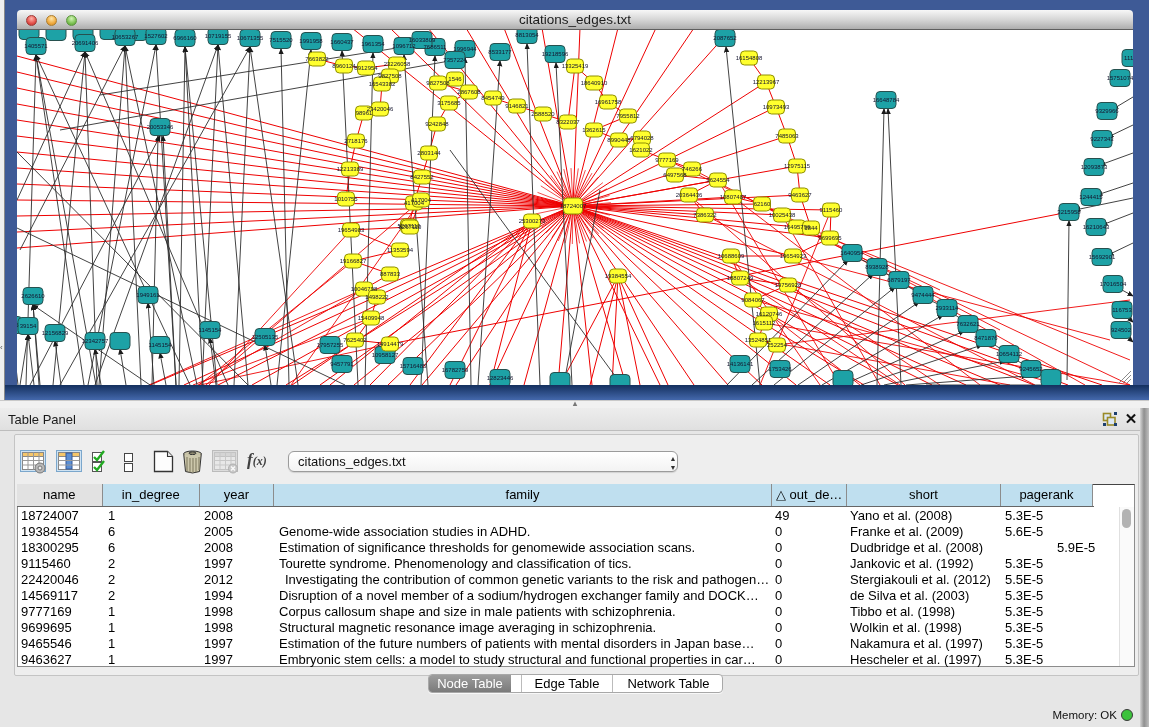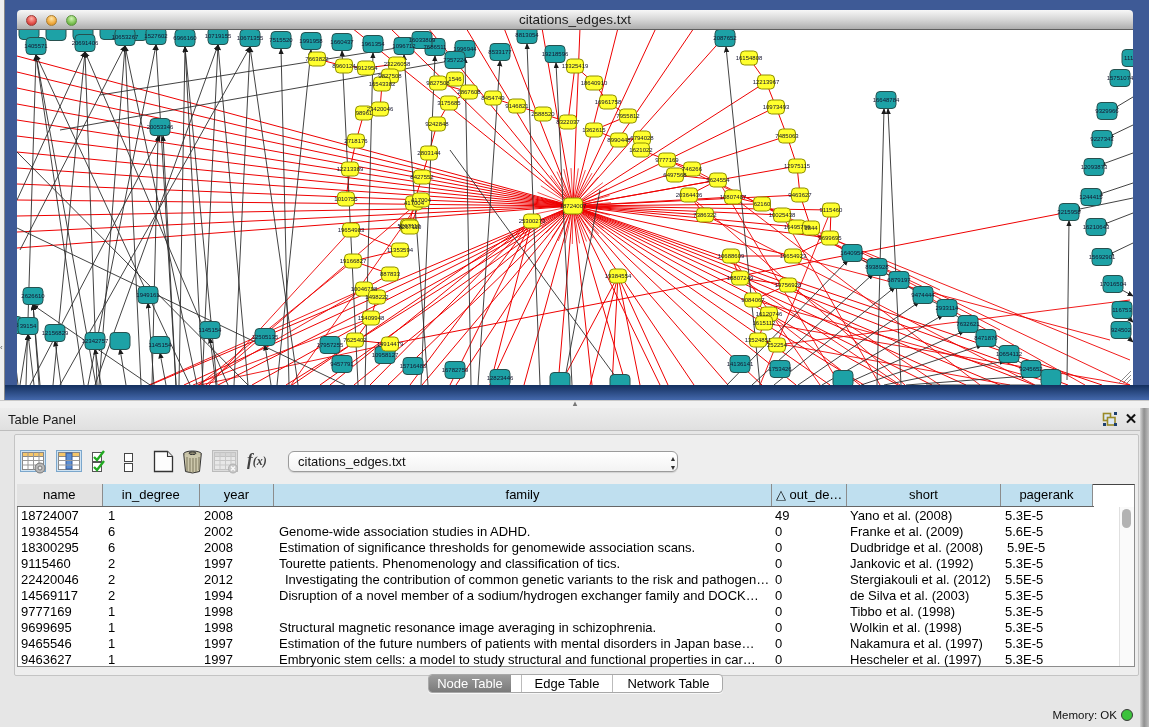--- a/index.html
+++ b/index.html
@@ -701,40 +701,40 @@
 <span style="left:21px">18724007</span>
 <span style="left:108px">1</span>
 <span style="left:204px">2008</span>
 <span style="left:775px">49</span>
 <span style="left:850px">Yano et al. (2008)</span>
 <span style="left:1005px">5.3E-5</span>
 </div>
 <div class="trow" style="top:523px">
 <span style="left:21px">19384554</span>
 <span style="left:108px">6</span>
-<span style="left:204px">2002</span>
+<span style="left:204px">2005</span>
 <span style="left:279px;width:490px;overflow:hidden;white-space:nowrap">Genome-wide association studies in ADHD.</span>
 <span style="left:775px">0</span>
 <span style="left:850px">Franke et al. (2009)</span>
 <span style="left:1005px">5.6E-5</span>
 </div>
 <div class="trow" style="top:539px">
 <span style="left:21px">18300295</span>
 <span style="left:108px">6</span>
 <span style="left:204px">2008</span>
 <span style="left:279px;width:490px;overflow:hidden;white-space:nowrap">Estimation of significance thresholds for genomewide association scans.</span>
 <span style="left:775px">0</span>
 <span style="left:850px">Dudbridge et al. (2008)</span>
-<span style="left:1007px">5.9E-5</span>
+<span style="left:1057px">5.9E-5</span>
 </div>
 <div class="trow" style="top:555px">
 <span style="left:21px">9115460</span>
 <span style="left:108px">2</span>
 <span style="left:204px">1997</span>
-<span style="left:279px;width:490px;overflow:hidden;white-space:nowrap">Tourette patients. Phenomenology and classification of tics.</span>
+<span style="left:279px;width:490px;overflow:hidden;white-space:nowrap">Tourette syndrome. Phenomenology and classification of tics.</span>
 <span style="left:775px">0</span>
 <span style="left:850px">Jankovic et al. (1992)</span>
 <span style="left:1005px">5.3E-5</span>
 </div>
 <div class="trow" style="top:571px">
 <span style="left:21px">22420046</span>
 <span style="left:108px">2</span>
 <span style="left:204px">2012</span>
 <span style="left:285px;width:490px;overflow:hidden;white-space:nowrap">Investigating the contribution of common genetic variants to the risk and pathogen…</span>
 <span style="left:775px">0</span>
@@ -747,20 +747,21 @@
 <span style="left:204px">1994</span>
 <span style="left:279px;width:490px;overflow:hidden;white-space:nowrap">Disruption of a novel member of a sodium/hydrogen exchanger family and DOCK…</span>
 <span style="left:775px">0</span>
 <span style="left:850px">de Silva et al. (2003)</span>
 <span style="left:1005px">5.3E-5</span>
 </div>
 <div class="trow" style="top:603px">
 <span style="left:21px">9777169</span>
 <span style="left:108px">1</span>
 <span style="left:204px">1998</span>
+<span style="left:279px;width:490px;overflow:hidden;white-space:nowrap">Corpus callosum shape and size in male patients with schizophrenia.</span>
 <span style="left:775px">0</span>
 <span style="left:850px">Tibbo et al. (1998)</span>
 <span style="left:1005px">5.3E-5</span>
 </div>
 <div class="trow" style="top:619px">
 <span style="left:21px">9699695</span>
 <span style="left:108px">1</span>
 <span style="left:204px">1998</span>
 <span style="left:279px;width:490px;overflow:hidden;white-space:nowrap">Structural magnetic resonance image averaging in schizophrenia.</span>
 <span style="left:775px">0</span>

